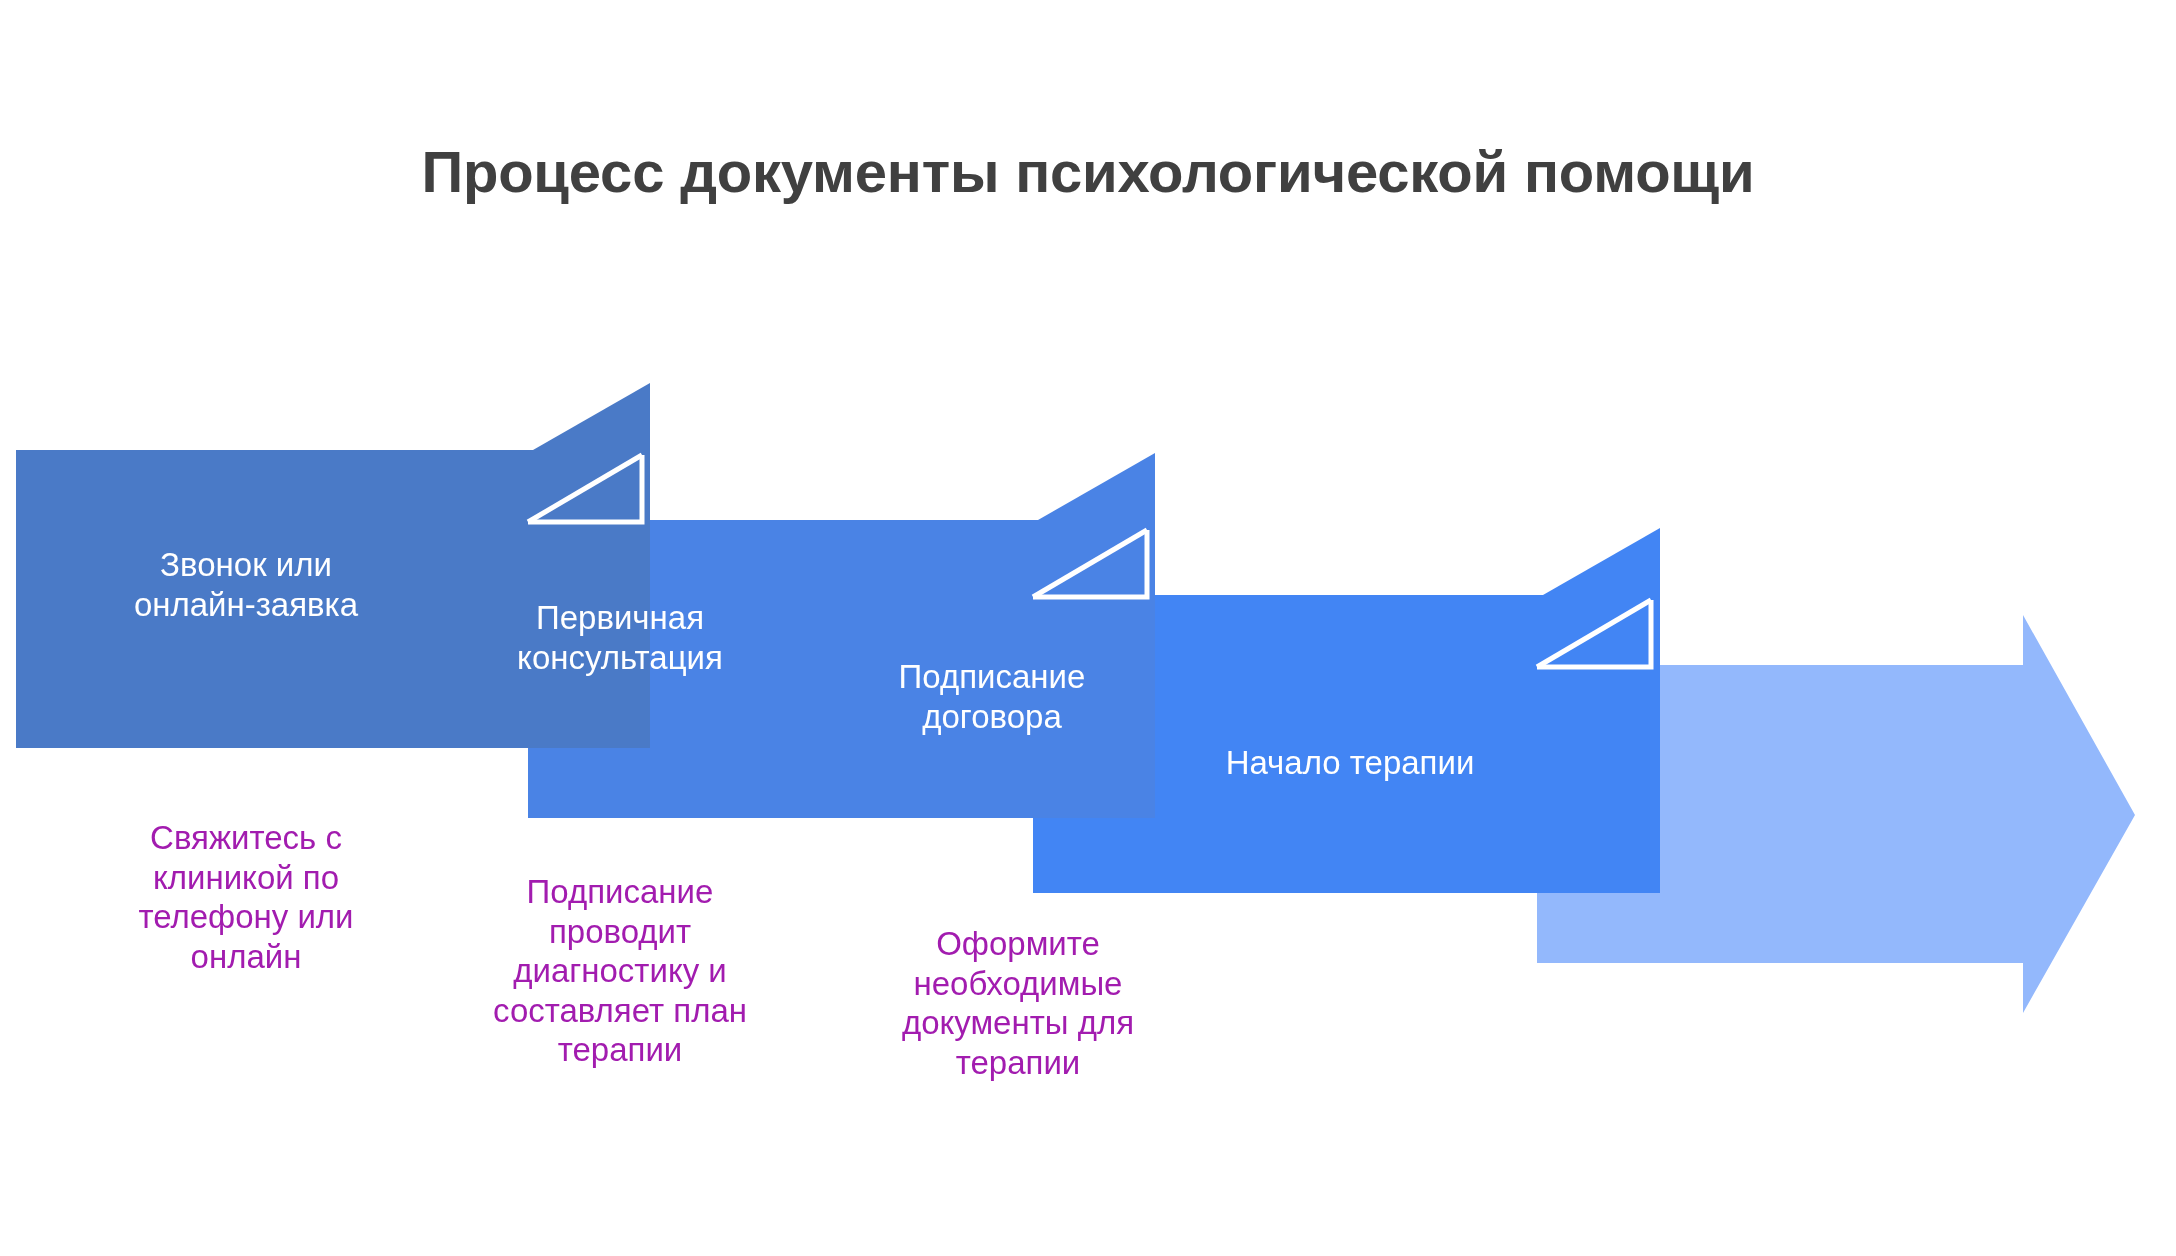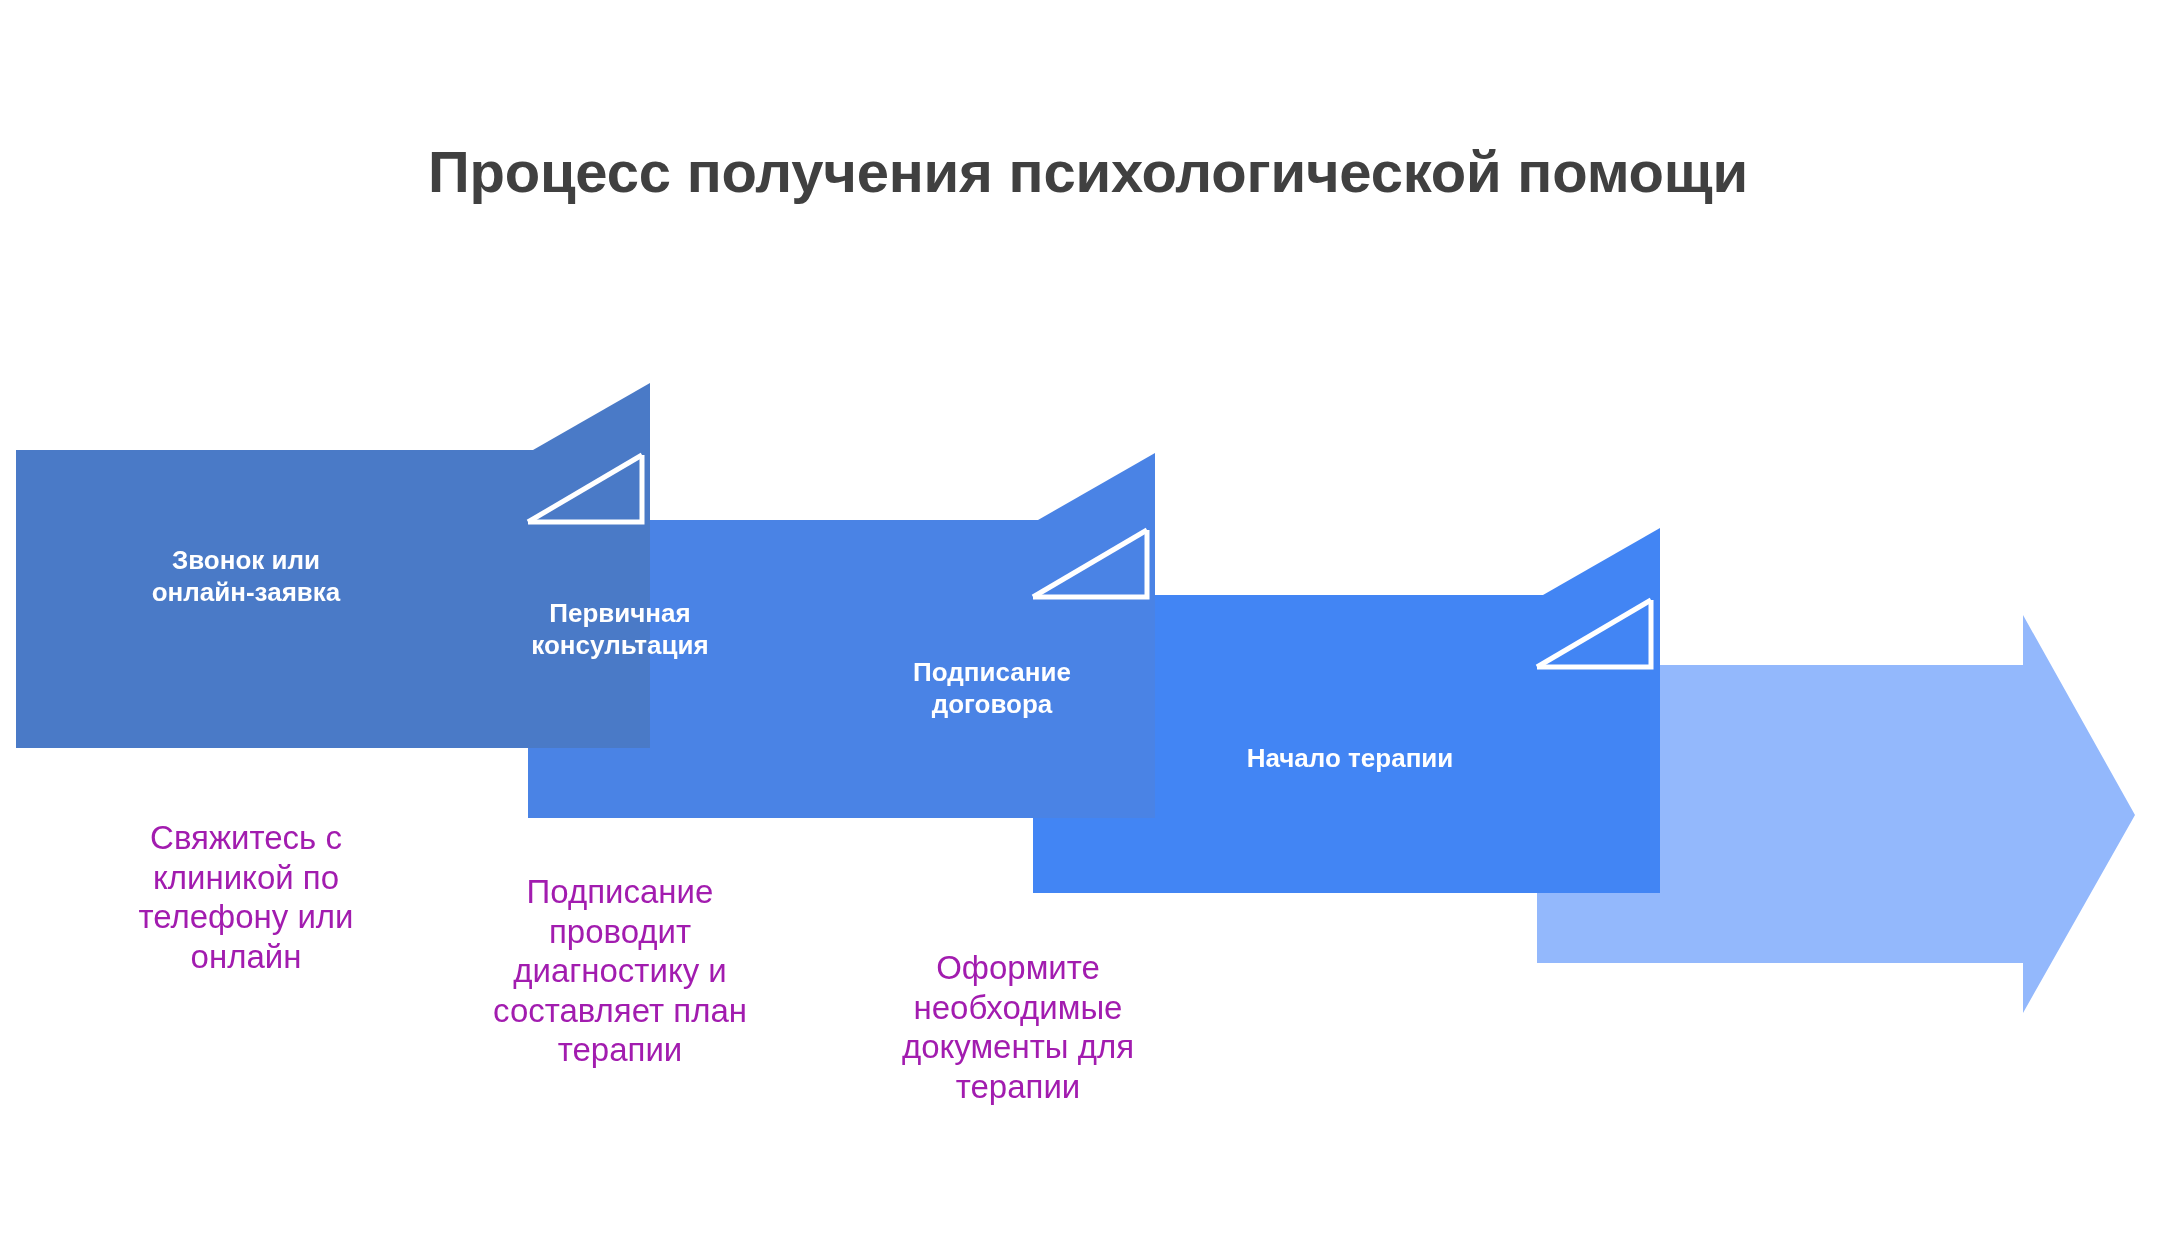--- a/index.html
+++ b/index.html
@@ -45,22 +45,22 @@
     left: 0; top: 0;
     width: 2176px;
     height: 1256px;
     pointer-events: none;
   }
   #chev-layer svg { display:block; }
 
   .step-title {
     position: absolute;
     color: #ffffff;
-    font-weight: bold;
-    font-size: 26px;
+    font-weight: normal;
+    font-size: 33px;
     line-height: 1.22;
     text-align: center;
     white-space: pre-line;
   }
 
   .step-caption {
     position: absolute;
     color: #a21caf;
     font-size: 33px;
     line-height: 1.2;
@@ -69,31 +69,31 @@
   }
 
   
   #t1 { left: 16px;  top: 545px; width: 460px; }
   #c1 { left: 16px;  top: 818px; width: 460px; }
   
   #t2 { left: 380px; top: 598px; width: 480px; }
   #c2 { left: 380px; top: 872px; width: 480px; }
   
   #t3 { left: 742px; top: 657px; width: 500px; }
-  #c3 { left: 788px; top: 948px; width: 460px; }
+  #c3 { left: 788px; top: 924px; width: 460px; }
   
   #t4 { left: 1100px; top: 743px; width: 500px; }
   #c4 { left: 1512px; top: 1022px; width: 460px; }
 </style>
 </head>
 <body>
 
 <div id="slide">
 
-  <div id="title">Процесс получения психологической помощи</div>
+  <div id="title">Процесс документы психологической помощи</div>
 
   <div id="chev-layer">
     <svg width="2176" height="1256" viewBox="0 0 2176 1256" xmlns="http://www.w3.org/2000/svg">
 
       <g>
         <path d="M 1537 665 L 2023 665 L 2023 615 L 2135 815 L 2023 1013 L 2023 963 L 1537 963 Z" fill="#93b8fc"></path>
 
         <path d="M 1537 665 L 1651 665 L 1651 602 Z" fill="#93b8fc"></path>
       </g>
 

